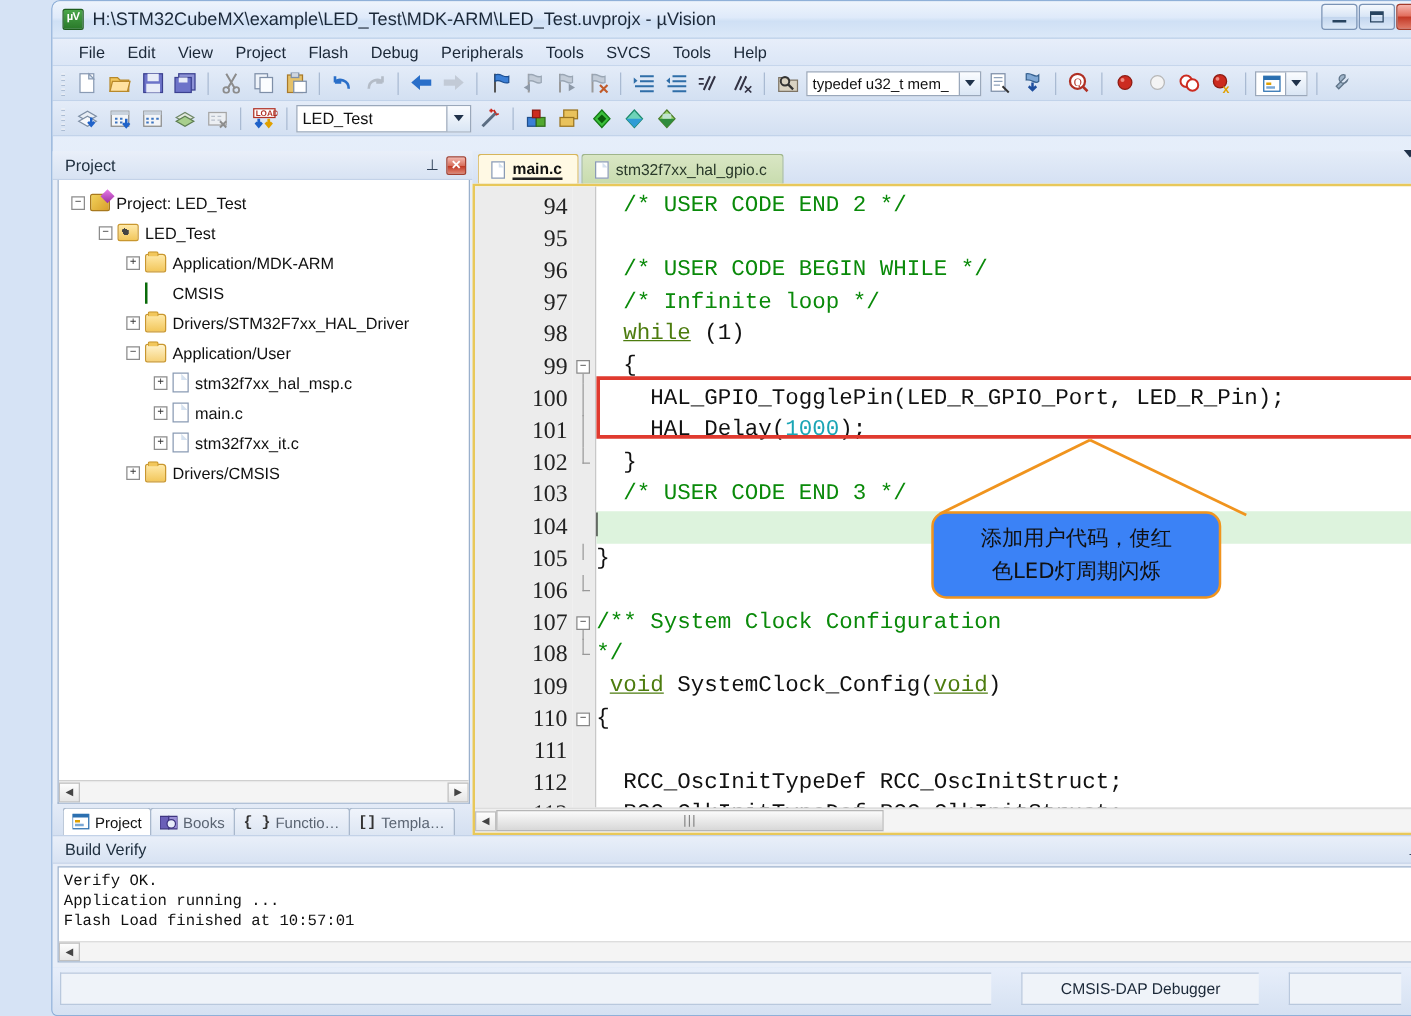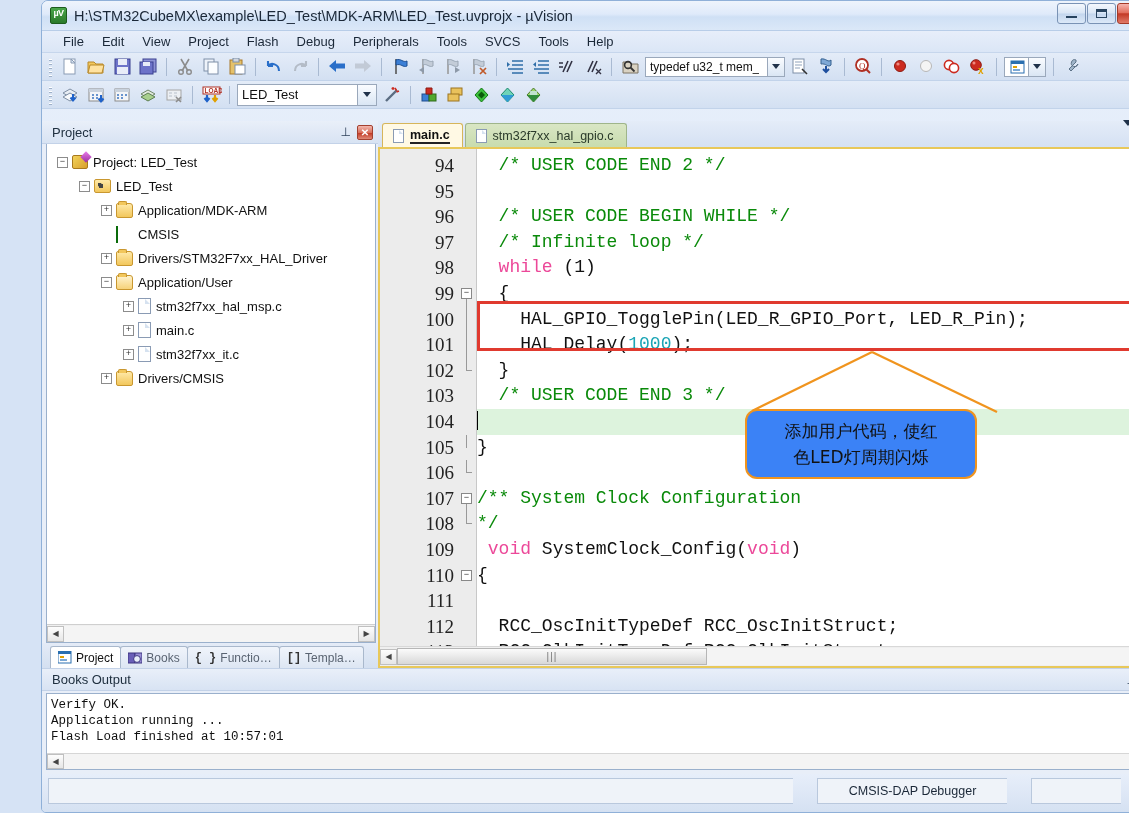--- a/index.html
+++ b/index.html
@@ -212,21 +212,21 @@
   .fold-end{position:absolute;left:8px;top:0px;width:1px;height:13px;background:#999;}
   .fold-endb{position:absolute;left:8px;top:12px;width:6px;height:1px;background:#999;}
   .codecol {
     flex:1; position:relative; padding-top:4px; overflow:hidden;
     font-family:"Liberation Mono", monospace; font-size:18px;
     border-left:1px solid #c8c8c8;
   }
   .cline{height:25.6px;line-height:25.6px;white-space:pre;}
   .cline.hl{ background:#ddf3dd; }
   .cmt{color:#0a8a0a;}
-  .kw{color:#ec4899;}
+  .kw{color:#4d7c0f;text-decoration:underline;}
   .num{color:#1aa5b5;}
   .plain{color:#111;}
   .caret{display:inline-block;width:1px;height:19px;background:#000;vertical-align:-4px;}
 
   .vscroll{
     width:17px;background:#f2f2f2;border-left:1px solid #d2d2d2;
     display:flex;flex-direction:column;align-items:center;
   }
   .vs-btn{width:16px;height:17px;background:linear-gradient(180deg,#fdfdfd,#e4e4e4);border:1px solid #c2c2c2;display:flex;align-items:center;justify-content:center;font-size:8px;color:#555;}
   .vs-thumb{width:15px;height:38px;background:linear-gradient(90deg,#fdfdfd,#e3e3e3);border:1px solid #bdbdbd;display:flex;align-items:center;justify-content:center;font-size:8px;color:#777;}
@@ -885,21 +885,21 @@
           <div class="hs-thumb">|||</div>
           <div class="hs-track"></div>
           <div class="sb-arrow">▶</div>
         </div>
       </div>
     </div>
   </div>
 
   <div class="bottompane">
     <div class="bo-header">
-      <span>Books Output</span>
+      <span>Build Verify</span>
       <span style="margin-left:auto;display:flex;align-items:center;gap:6px;padding-right:8px">
         <span class="pin-icon">⊥</span>
         <span class="pane-close">✕</span>
       </span>
     </div>
     <div class="bo-body">
       <div class="bo-text">
         <div class="bo-lines">
           <div>Verify OK.</div>
           <div>Application running ...</div>

